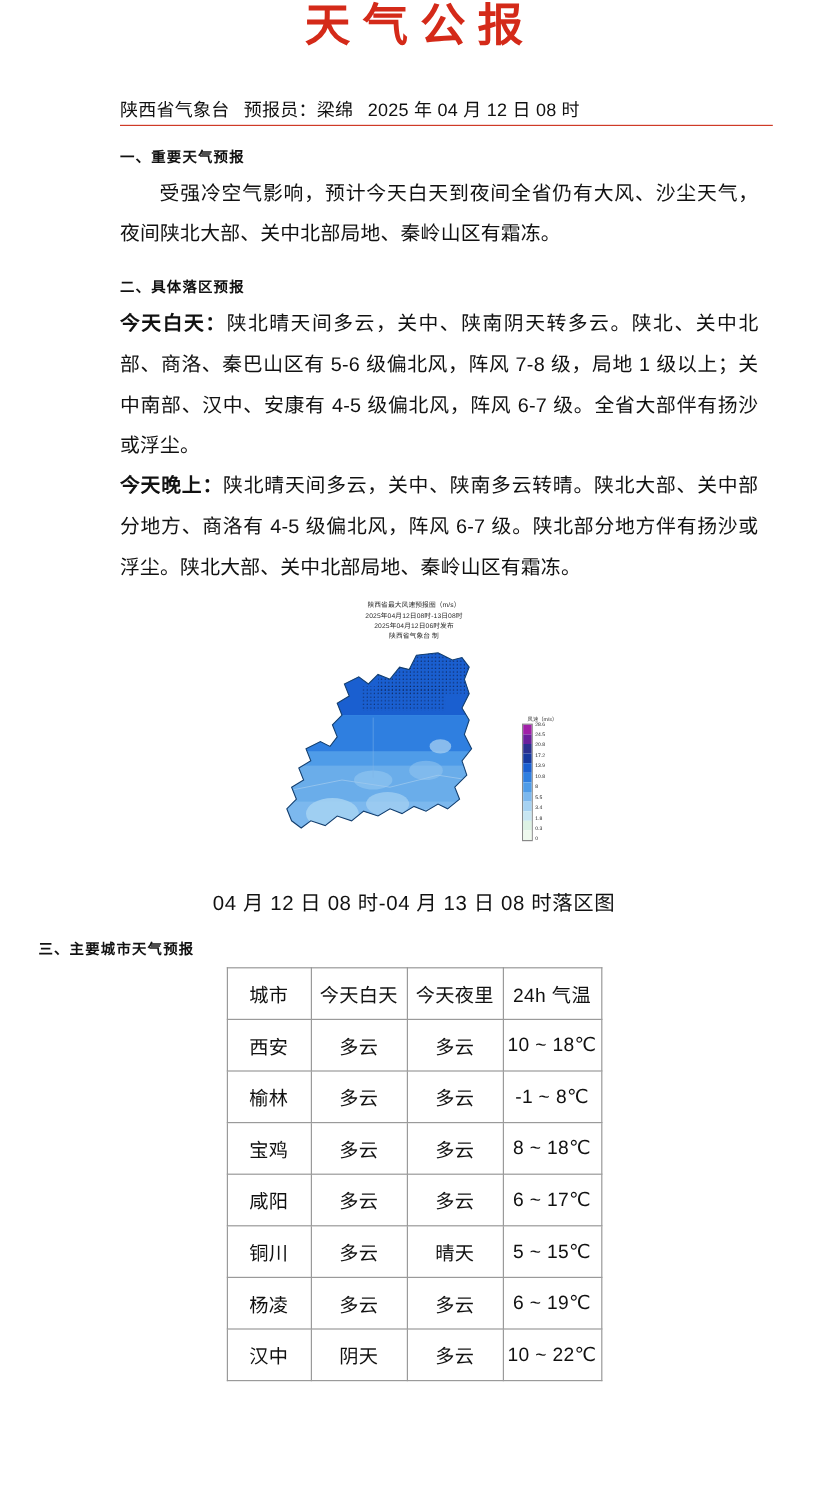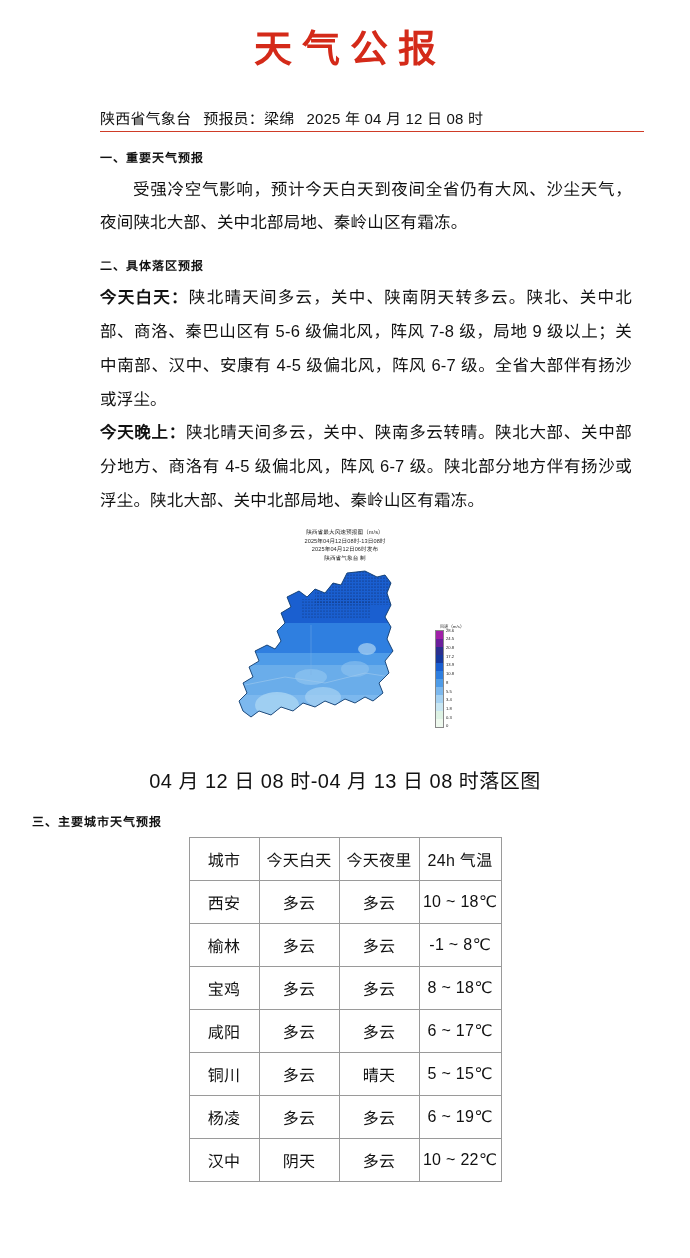--- a/index.html
+++ b/index.html
@@ -22,21 +22,21 @@
   }
 
   
   .doc-title {
     text-align: center;
     color: #d42a19;
     font-size: 38px;
     font-weight: bold;
     letter-spacing: 10px;
     text-indent: 10px;
-    padding-top: 27px;
+    padding-top: 0;
     padding-bottom: 6px;
     line-height: 1.2;
   }
 
   
   .byline-wrap {
     margin: 28px 46px 0 100px;
     border-bottom: 1.6px solid #cf3b27;
     padding-bottom: 3px;
   }
@@ -122,21 +122,21 @@
     height: 96px;
     margin-left: 2px;
     font-size: 4.2px;
     line-height: 1;
     color: #222;
   }
   .legend-labels span { display: block; height: 0; transform: translateY(-1px); }
 
   .map-caption-bottom {
     text-align: center;
-    font-size: 20px;
+    font-size: 17px;
     color: #111;
     margin-top: 10px;
     letter-spacing: 0.5px;
   }
 
   
   .tbl-wrap {
     display: flex;
     justify-content: center;
     margin-top: 6px;
@@ -174,21 +174,21 @@
   <div class="byline-wrap">
     <div class="byline">
       <span>陕西省气象台</span><span class="sep"></span><span>预报员：</span><span>梁绵</span><span class="sep"></span><span>2025 年 04 月 12 日 08 时</span>
     </div>
   </div>
 
   <div class="sec-heading">一、重要天气预报</div>
   <p class="para indent">受强冷空气影响，预计今天白天到夜间全省仍有大风、沙尘天气，夜间陕北大部、关中北部局地、秦岭山区有霜冻。</p>
 
   <div class="sec-heading">二、具体落区预报</div>
-  <p class="para"><span class="lead">今天白天：</span><span>陕北晴天间多云，关中、陕南阴天转多云。陕北、关中北部、商洛、秦巴山区有 5-6 级偏北风，阵风 7-8 级，局地 9 级以上；关中南部、汉中、安康有 4-5 级偏北风，阵风 6-7 级。全省大部伴有扬沙或浮尘。</span></p>
+  <p class="para"><span class="lead">今天白天：</span><span>陕北晴天间多云，关中、陕南阴天转多云。陕北、关中北部、商洛、秦巴山区有 5-6 级偏北风，阵风 7-8 级，局地 1 级以上；关中南部、汉中、安康有 4-5 级偏北风，阵风 6-7 级。全省大部伴有扬沙或浮尘。</span></p>
   <p class="para"><span class="lead">今天晚上：</span><span>陕北晴天间多云，关中、陕南多云转晴。陕北大部、关中部分地方、商洛有 4-5 级偏北风，阵风 6-7 级。陕北部分地方伴有扬沙或浮尘。陕北大部、关中北部局地、秦岭山区有霜冻。</span></p>
 
   <div class="map-block">
     <div class="map-caption-top">
       <div>陕西省最大风速预报图（m/s）</div>
       <div>2025年04月12日08时-13日08时</div>
       <div>2025年04月12日06时发布</div>
       <div>陕西省气象台 制</div>
     </div>
 

